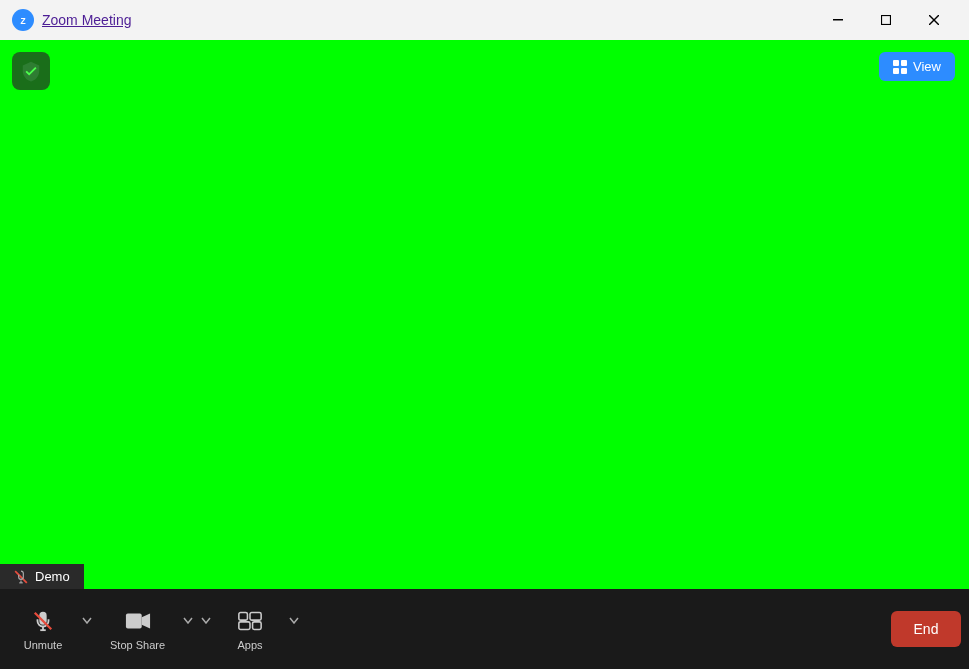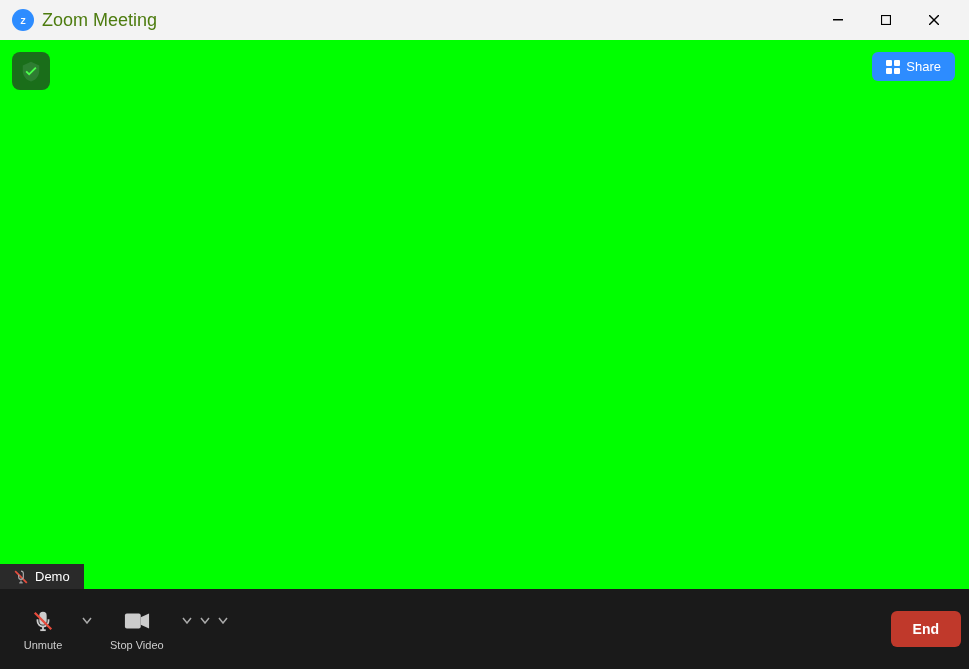--- a/index.html
+++ b/index.html
@@ -26,23 +26,24 @@
       height: 22px;
       background: #2d8cff;
       border-radius: 50%;
       display: flex;
       align-items: center;
       justify-content: center;
       margin-right: 8px;
     }
     .title-bar-logo svg { width: 14px; height: 14px; }
     .title-bar-title {
-      font-size: 18px;
-      color: #4d7c0f;
+      font-size: 14px;
+      color: #4c1d95;
       flex: 1;
+      text-decoration: underline;
     }
     .title-bar-controls {
       display: flex;
       gap: 2px;
     }
     .title-bar-btn {
       width: 46px;
       height: 40px;
       display: flex;
       align-items: center;
@@ -175,21 +176,21 @@
 
     
     .end-btn {
       margin-left: auto;
       background: #c0392b;
       color: #fff;
       border: none;
       border-radius: 6px;
       padding: 10px 22px;
       font-size: 14px;
-      font-weight: 700;
+      font-weight: 400;
       cursor: pointer;
       min-width: 70px;
     }
   </style>
 </head>
 <body>
 
 <div class="title-bar">
   <div class="title-bar-logo">
     <svg viewBox="0 0 20 20" fill="white">
@@ -227,21 +228,21 @@
     </svg>
   </div>
 
   <button class="view-btn">
     <svg width="14" height="14" viewBox="0 0 14 14" fill="white">
       <rect x="0" y="0" width="6" height="6" rx="1" fill="white"></rect>
       <rect x="8" y="0" width="6" height="6" rx="1" fill="white"></rect>
       <rect x="0" y="8" width="6" height="6" rx="1" fill="white"></rect>
       <rect x="8" y="8" width="6" height="6" rx="1" fill="white"></rect>
     </svg>
-    <span>Share</span>
+    <span>View</span>
   </button>
 
   <div class="demo-label">
     <svg width="14" height="14" viewBox="0 0 24 24" fill="none">
       <line x1="2" y1="2" x2="22" y2="22" stroke="#e74c3c" stroke-width="3"></line>
       <path d="M12 2a4 4 0 0 1 4 4v6" stroke="#aaa" stroke-width="2" fill="none"></path>
       <path d="M8 8v4a4 4 0 0 0 8 0" stroke="#aaa" stroke-width="2" fill="none"></path>
       <line x1="12" y1="18" x2="12" y2="22" stroke="#aaa" stroke-width="2"></line>
       <line x1="9" y1="22" x2="15" y2="22" stroke="#aaa" stroke-width="2"></line>
     </svg>
@@ -272,39 +273,50 @@
   </div>
 
   <div class="toolbar-group">
     <button class="toolbar-btn">
       <div class="icon-area">
         <svg width="26" height="22" viewBox="0 0 28 22" fill="none">
           <rect x="1" y="3" width="17" height="16" rx="2" fill="#ccc"></rect>
           <polygon points="18,7 27,3 27,19 18,15" fill="#ccc"></polygon>
         </svg>
       </div>
-      <span class="btn-label">Stop Video</span>
+      <span class="btn-label">Stop Share</span>
     </button>
     <button class="chevron-btn">
       <svg width="10" height="7" viewBox="0 0 10 7">
         <polyline points="1,1 5,6 9,1" fill="none" stroke="#aaa" stroke-width="1.5"></polyline>
       </svg>
     </button>
   </div>
 
 
   <div class="toolbar-group">
     <button class="chevron-btn">
       <svg width="10" height="7" viewBox="0 0 10 7">
         <polyline points="1,1 5,6 9,1" fill="none" stroke="#aaa" stroke-width="1.5"></polyline>
       </svg>
     </button>
   </div>
 
   <div class="toolbar-group">
+    <button class="toolbar-btn">
+      <div class="icon-area">
+        <svg width="24" height="22" viewBox="0 0 28 24" fill="none">
+          <rect x="1" y="2" width="10" height="9" rx="2" stroke="#ccc" stroke-width="1.8" fill="none"></rect>
+          <rect x="14" y="2" width="13" height="9" rx="2" stroke="#ccc" stroke-width="1.8" fill="none"></rect>
+          <rect x="1" y="13" width="13" height="9" rx="2" stroke="#ccc" stroke-width="1.8" fill="none"></rect>
+          <rect x="17" y="13" width="10" height="9" rx="2" stroke="#ccc" stroke-width="1.8" fill="none"></rect>
+        </svg>
+      </div>
+      <span class="btn-label">Apps</span>
+    </button>
     <button class="chevron-btn">
       <svg width="10" height="7" viewBox="0 0 10 7">
         <polyline points="1,1 5,6 9,1" fill="none" stroke="#aaa" stroke-width="1.5"></polyline>
       </svg>
     </button>
   </div>
 
 
   <button class="end-btn">End</button>
 </div>

